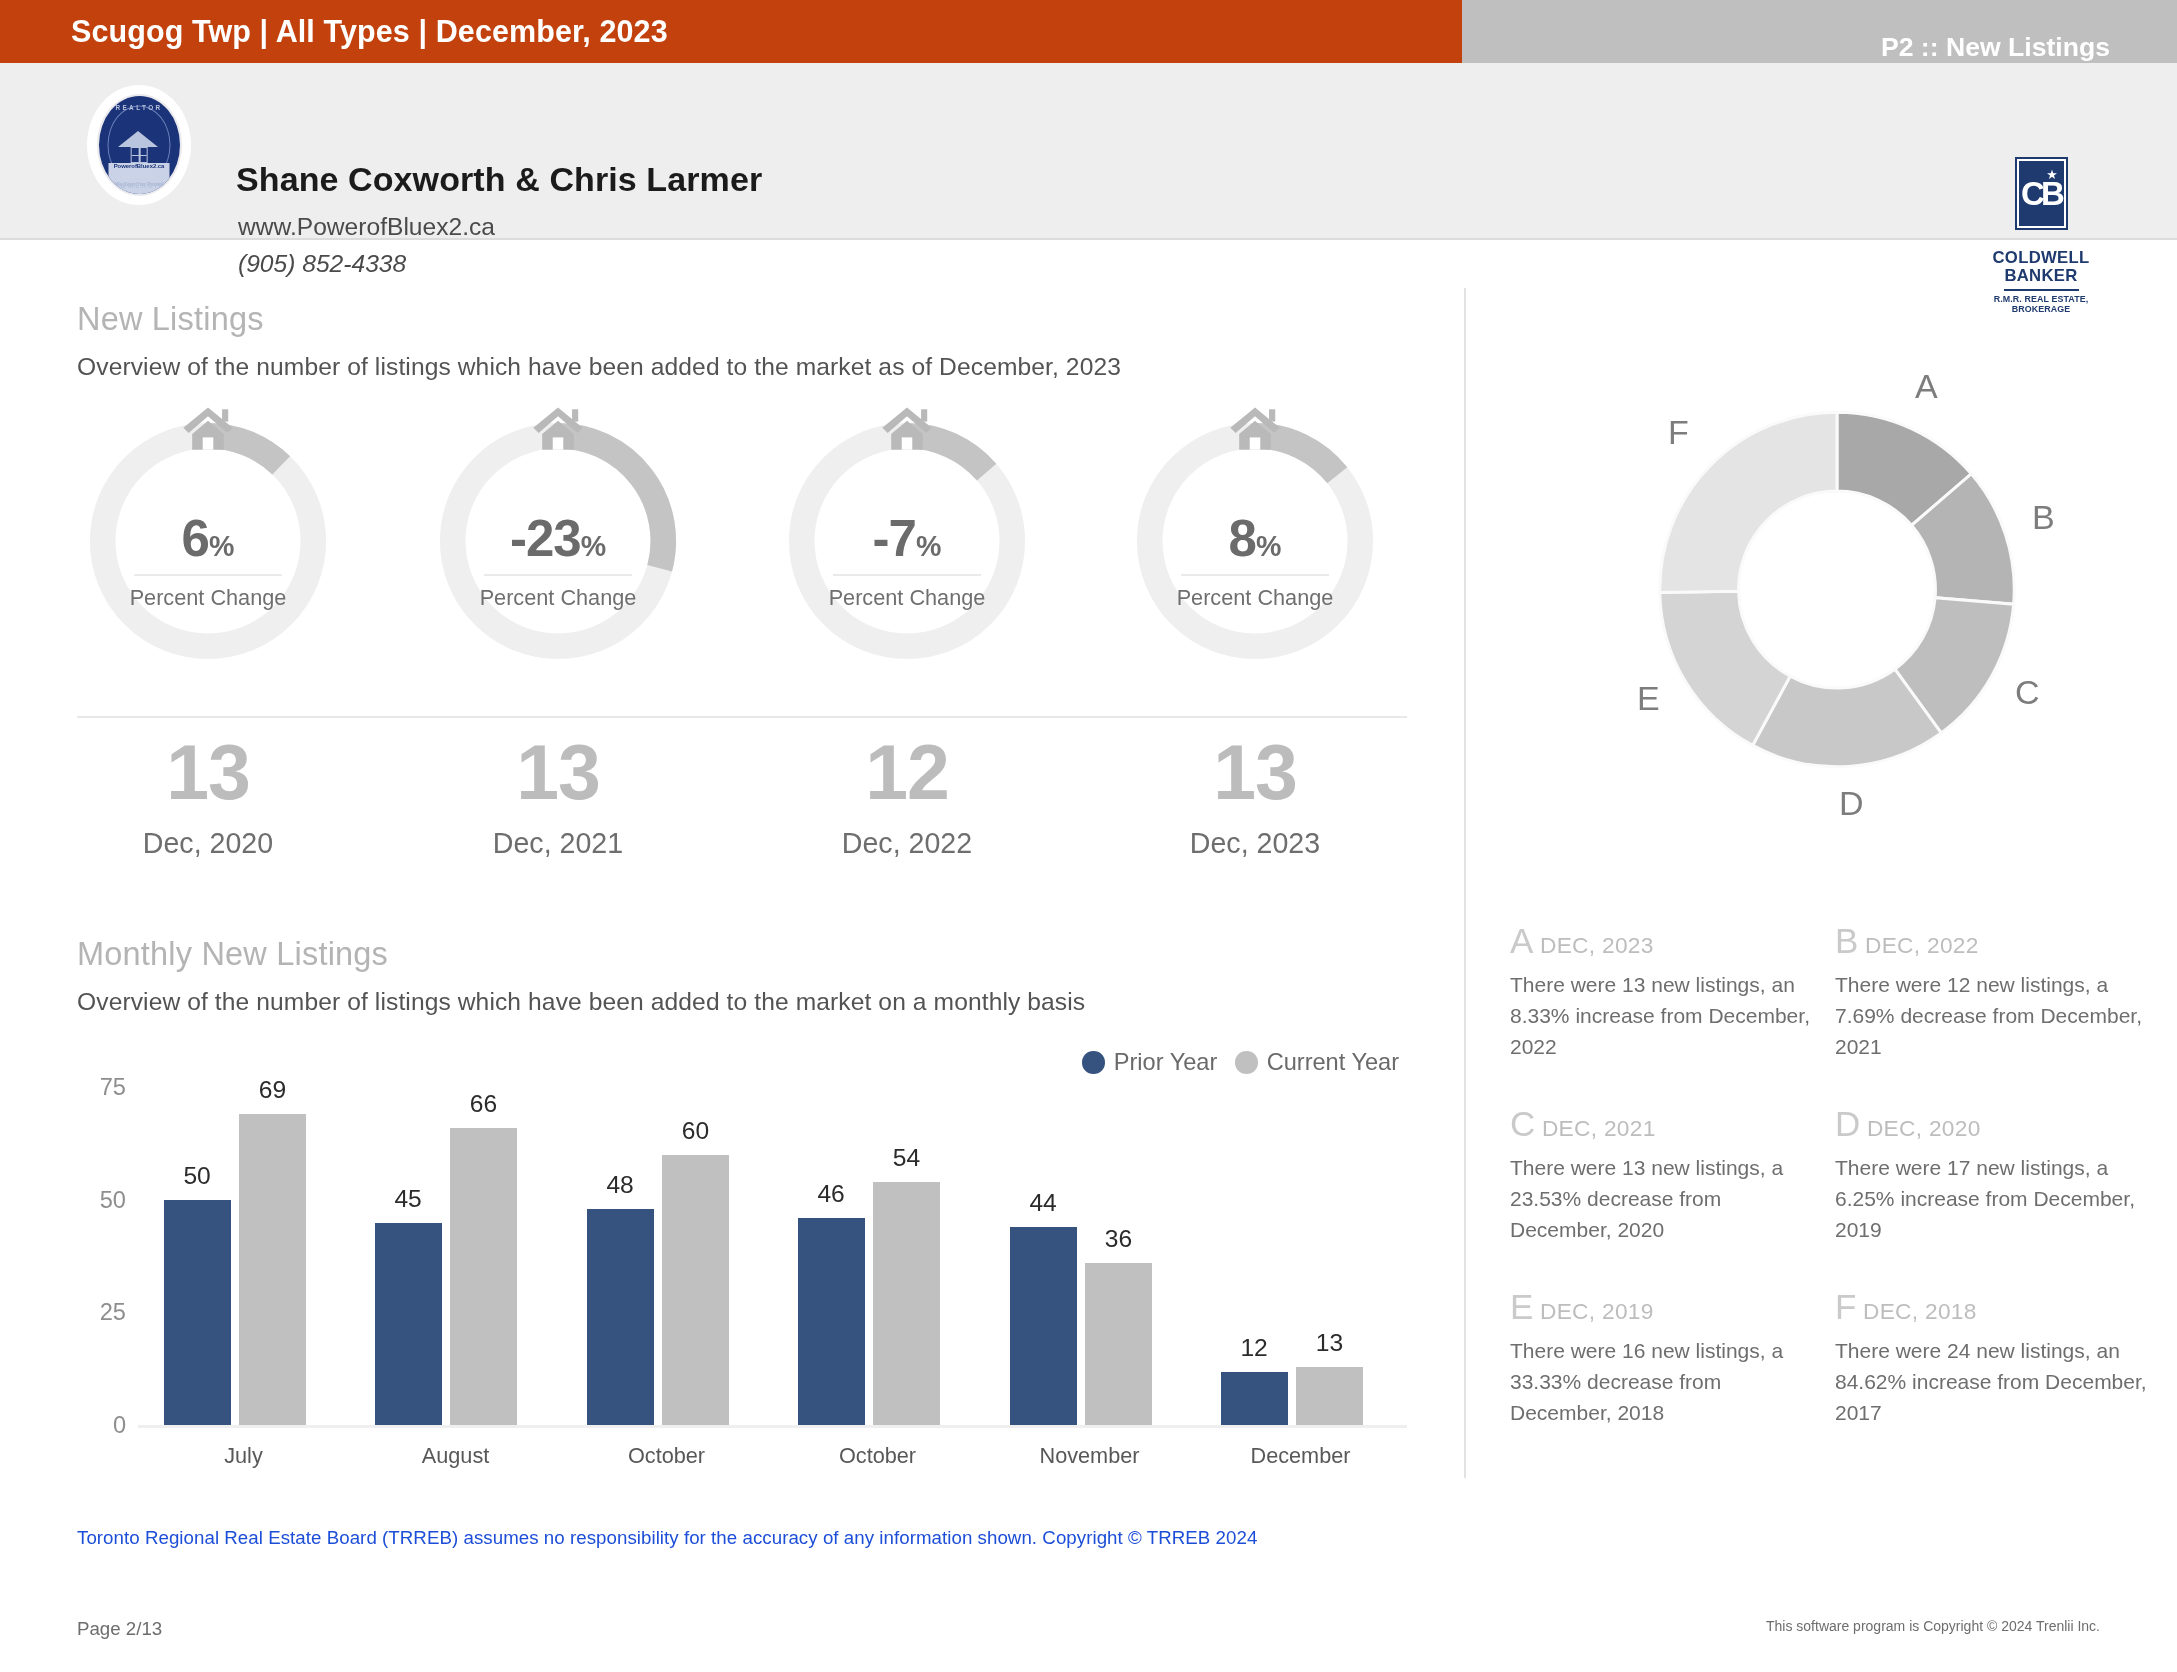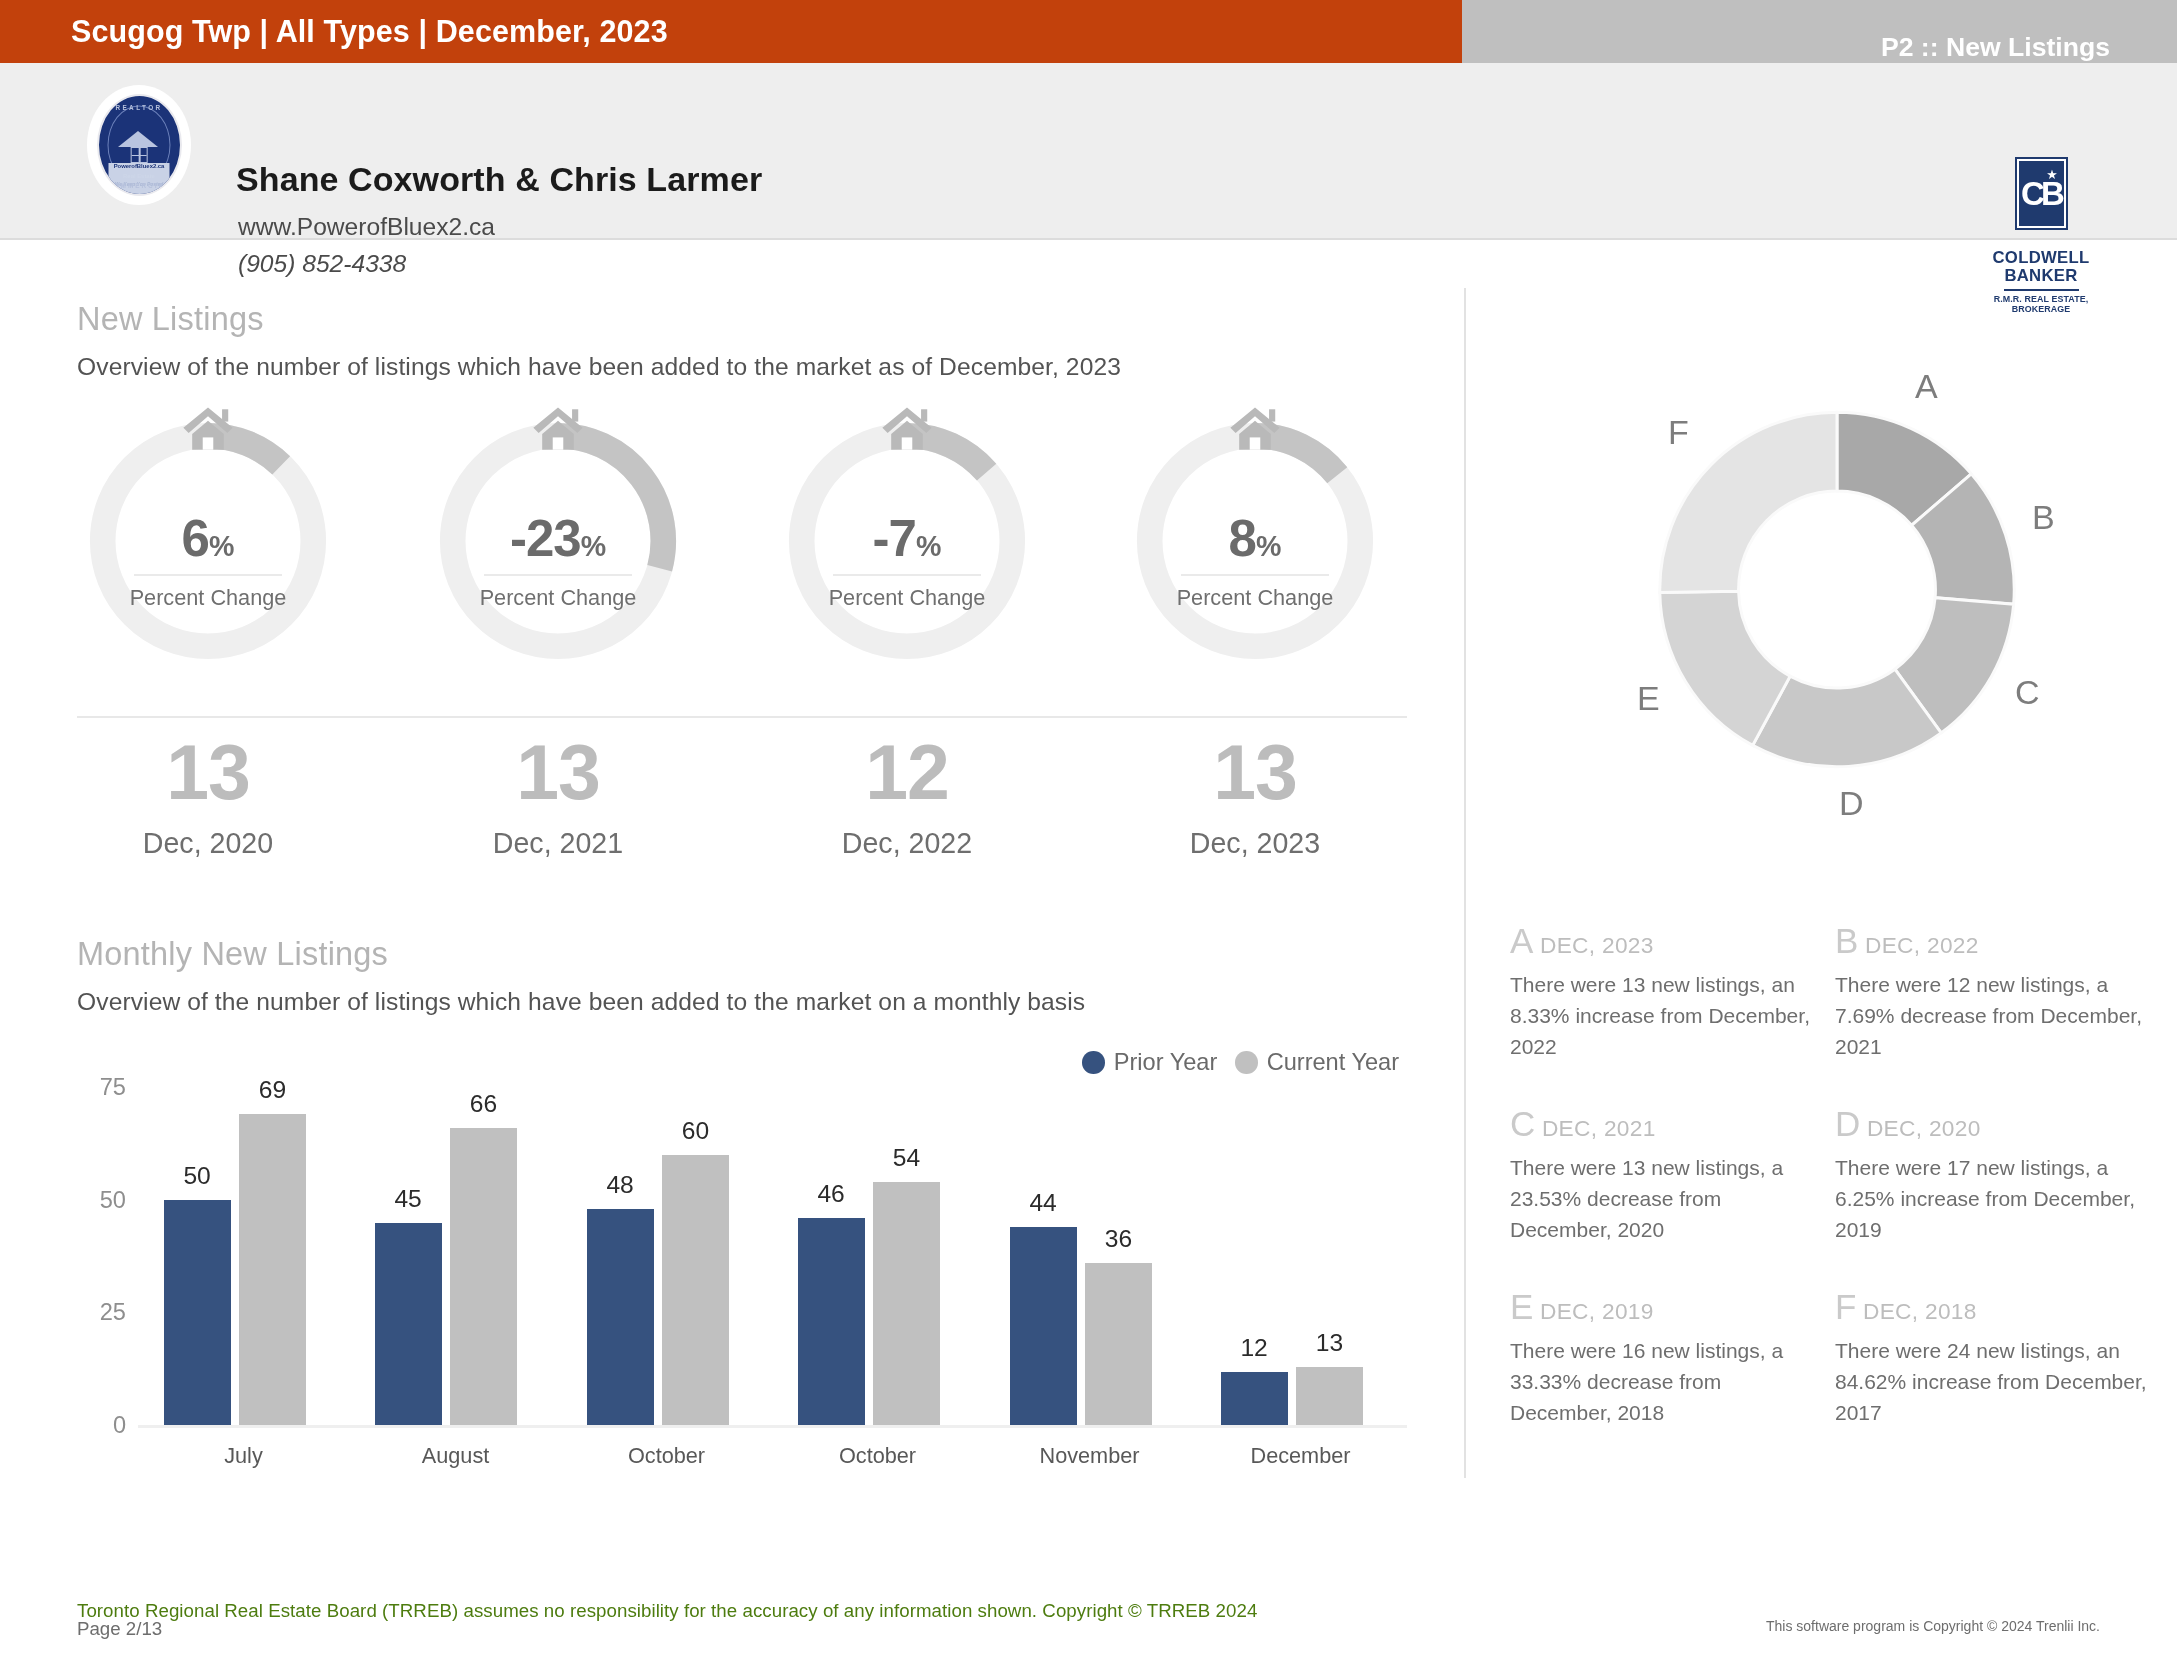--- a/index.html
+++ b/index.html
@@ -210,22 +210,22 @@
 
   .cards { position:absolute; left:1510px; top:921px; width:640px; height:552px; }
   .card { position:absolute; width:313px; }
   .card .hdr { white-space:nowrap; }
   .card .letter { font-size:35px; color:#cacaca; font-weight:500; }
   .card .date { font-size:22.7px; color:#bdbdbd; font-weight:500; letter-spacing:0.3px; }
   .card .body { margin-top:7.9px; font-size:21px; line-height:1.49; color:#6e6e6e; }
 
   
   .disclaimer {
-    position:absolute; left:77px; top:1600px;
-    font-size:18.7px; color:#4d7c0f; letter-spacing:0.05px;
+    position:absolute; left:77px; top:1527px;
+    font-size:18.7px; color:#1d4ed8; letter-spacing:0.05px;
   }
   .pagenum { position:absolute; left:77px; top:1618px; font-size:18.7px; color:#6d6d6d; }
   .copyright { position:absolute; right:77px; top:1618px; font-size:14px; color:#6d6d6d; }
 </style>
 </head>
 <body>
 
 <div id="page">
 
   <div class="titlebar">

